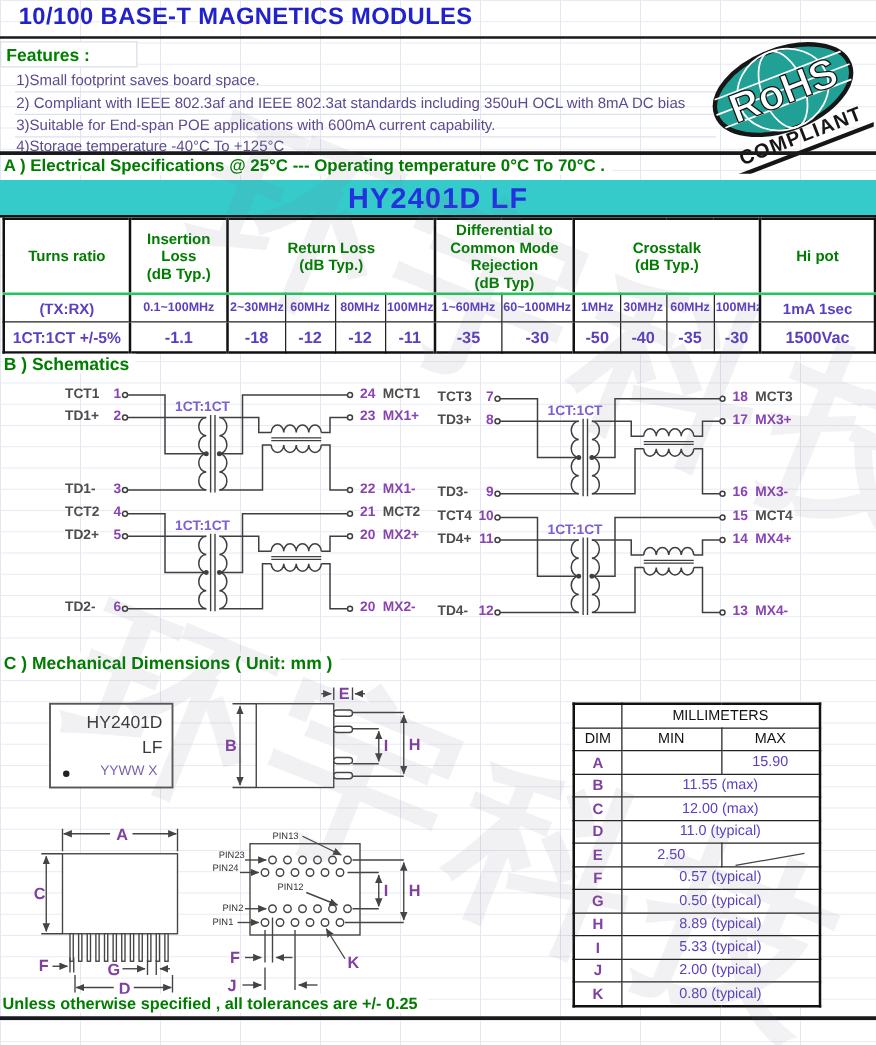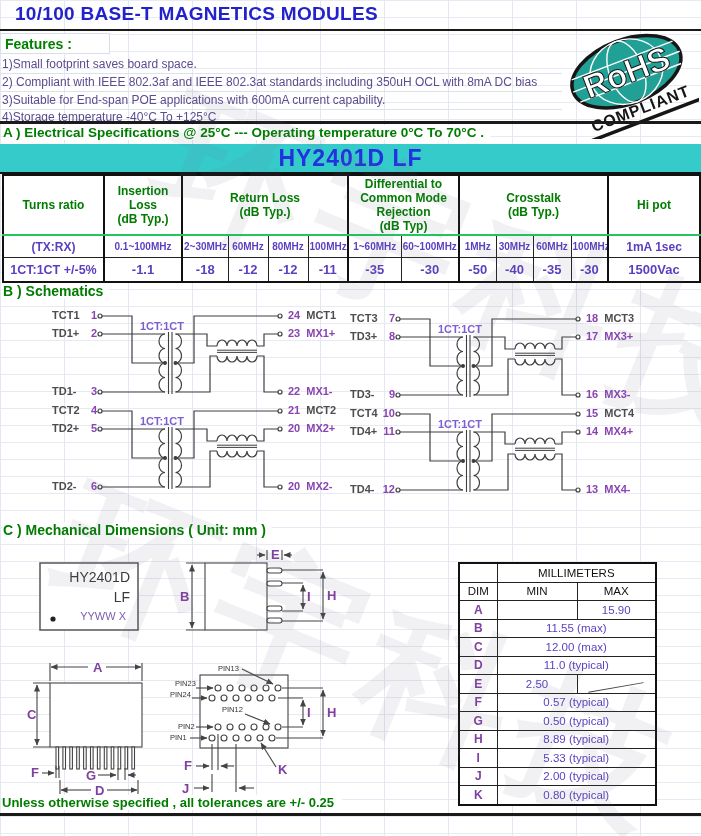--- a/index.html
+++ b/index.html
@@ -9,21 +9,21 @@
       linear-gradient(to right, #e3e7f1 1px, transparent 1px),
       linear-gradient(to bottom, #e7eaf2 1px, transparent 1px);
     background-size:64px 17px;}
   .abs{position:absolute;}
   .wm{position:absolute;font-size:150px;font-weight:bold;color:#70708a;opacity:.09;
       letter-spacing:14px;transform:rotate(22deg);z-index:3;pointer-events:none;white-space:nowrap;}
   .title{left:15px;top:3px;font-size:19px;font-weight:bold;color:#2222cc;letter-spacing:.3px;}
   .hline{left:0;width:701px;background:#1a1a1a;}
   .feat-head{left:0;top:33px;width:110px;height:21px;font-size:14px;font-weight:bold;color:#008000;
       padding-left:4px;line-height:21px;background:#fff;border:1px solid #d8dde8;box-sizing:border-box;}
-  .feat-row{left:1px;width:560px;height:18px;font-size:12px;color:#5c4b8e;line-height:18px;
+  .feat-row{left:12px;width:560px;height:18px;font-size:12px;color:#5c4b8e;line-height:18px;
       padding-left:1px;border-bottom:1px solid #dde1ec;background:transparent;}
   .sec-head{font-size:13.5px;font-weight:bold;color:#007c00;background:#fff;padding-right:6px;}
   .banner{left:0;top:144px;width:701px;height:28px;background:#35cbcb;border-bottom:2px solid #111;
       text-align:center;line-height:28px;font-size:23px;font-weight:bold;color:#2233dd;letter-spacing:1px;}
   
   .etable{position:absolute;left:2px;top:174px;width:697px;border-collapse:collapse;table-layout:fixed;background:#fff;}
   .etable td{border:1px solid #222;text-align:center;vertical-align:middle;padding:0 1px;overflow:hidden;}
   .etable{border:2px solid #111;}
   .etable .hrow td{height:58px;color:#007c00;font-weight:bold;font-size:12px;border-bottom:2px solid #22c55e;margin-top:30px;}
   .etable .srow td{height:21px;color:#5b3fc0;font-weight:bold;font-size:10px;}

